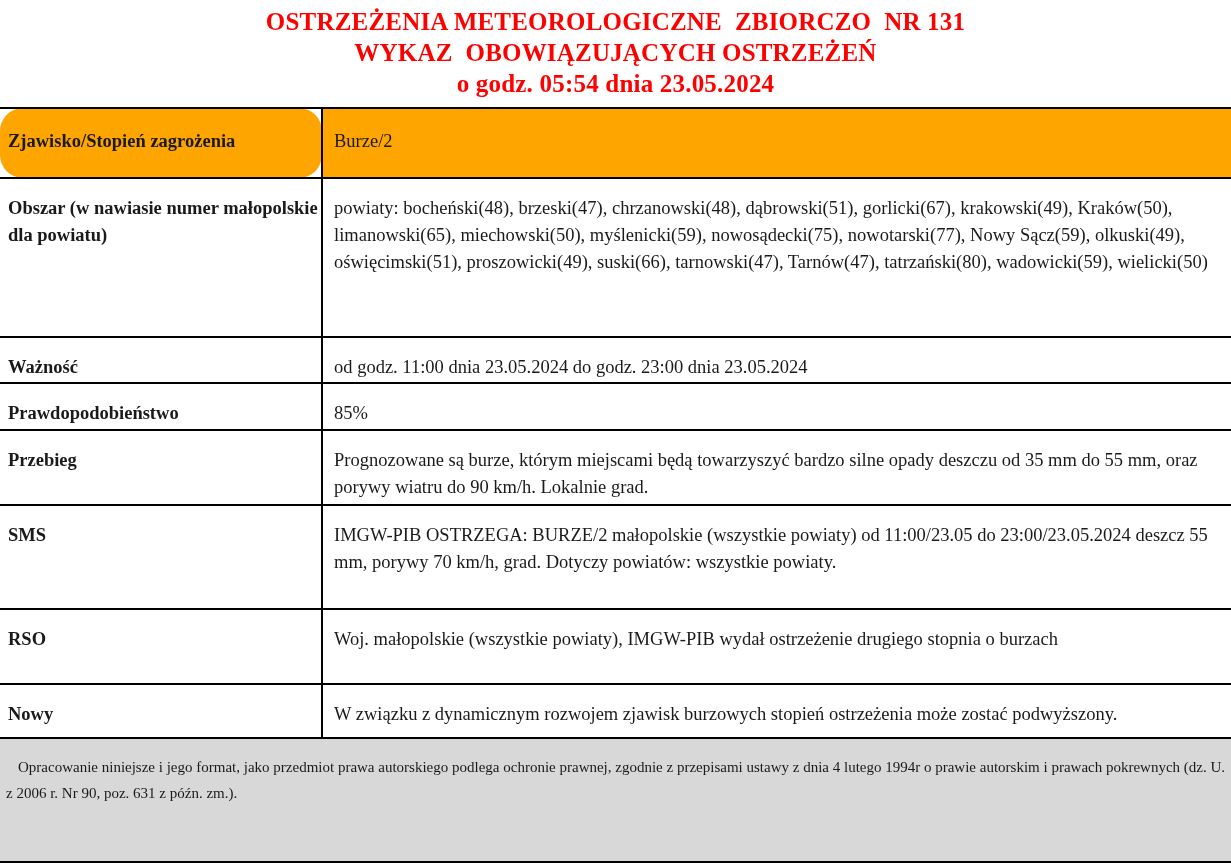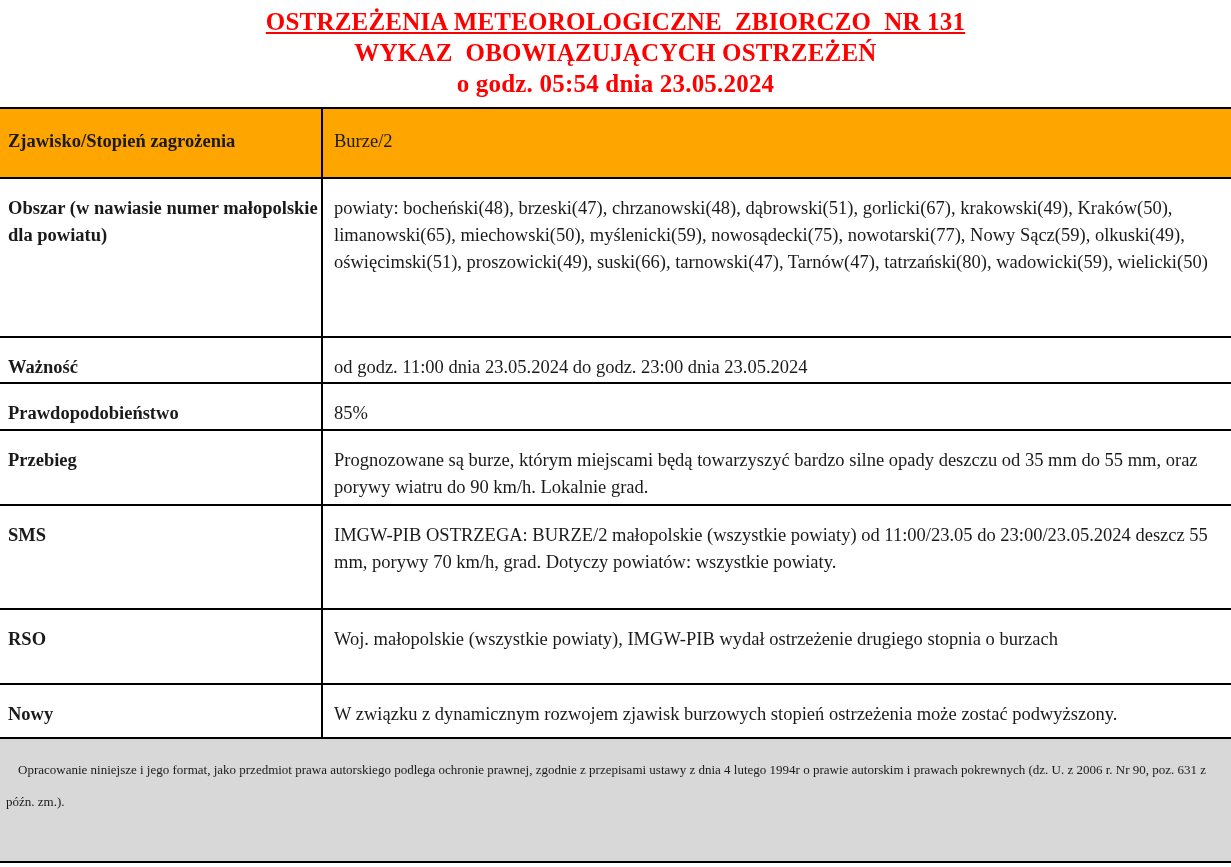--- a/index.html
+++ b/index.html
@@ -11,54 +11,54 @@
   }
   .title-block {
     position: absolute; left: 0; top: 0; width: 1231px; height: 107px;
     text-align: center;
   }
   .title-line {
     color: #ff0000; font-weight: bold; font-size: 25px;
     line-height: 31px; letter-spacing: 0.2px;
     white-space: pre;
   }
-  .title-line.l1 { padding-top: 6px; text-decoration: underline; }
+  .title-line.l1 { padding-top: 6px; }
   table.warn {
     position: absolute; left: 0; top: 107px;
     width: 1232px; border-collapse: collapse;
     font-size: 18.5px;
   }
   table.warn td {
     border-top: 2px solid #000;
     border-bottom: 2px solid #000;
     vertical-align: top;
     padding: 0;
   }
   table.warn td.label {
     width: 322px; border-right: 2px solid #000;
-    font-weight: bold; padding-left: 8px; box-sizing: border-box;
+    font-weight: bold; padding-left: 8px; box-sizing: border-box; border-radius: 23px;
   }
   table.warn td.value { padding-left: 11px; padding-right: 6px; }
   tr.hdr td { background: #ffa500; height: 48px; }
   tr.hdr td.label, tr.hdr td.value { padding-top: 20px; line-height: 24px; }
   td .txt { line-height: 27px; display: block; padding-top: 16px; }
   tr.r-obszar td { height: 157px; }
   tr.r-waznosc td { height: 44px; }
   tr.r-prawd td { height: 45px; }
   tr.r-przebieg td { height: 73px; }
   tr.r-sms td { height: 102px; }
   tr.r-rso td { height: 73px; }
   tr.r-uwagi td { height: 72px; }
   .footer {
     position: absolute; left: 0; top: 737px;
     width: 1231px; height: 126px;
     background: #d8d8d8;
     border-top: 2px solid #000;
     border-bottom: 2px solid #000;
-    font-size: 13px; line-height: 32px;
+    font-size: 15px; line-height: 26px;
     padding-top: 15px; box-sizing: border-box;
   }
   .footer p { margin: 0; padding-left: 6px; padding-right: 4px; }
   .indent { padding-left: 12px; display: inline; }
 </style>
 </head>
 <body>
 
 <div class="title-block">
   <div class="title-line l1">OSTRZEŻENIA METEOROLOGICZNE  ZBIORCZO  NR 131</div>

